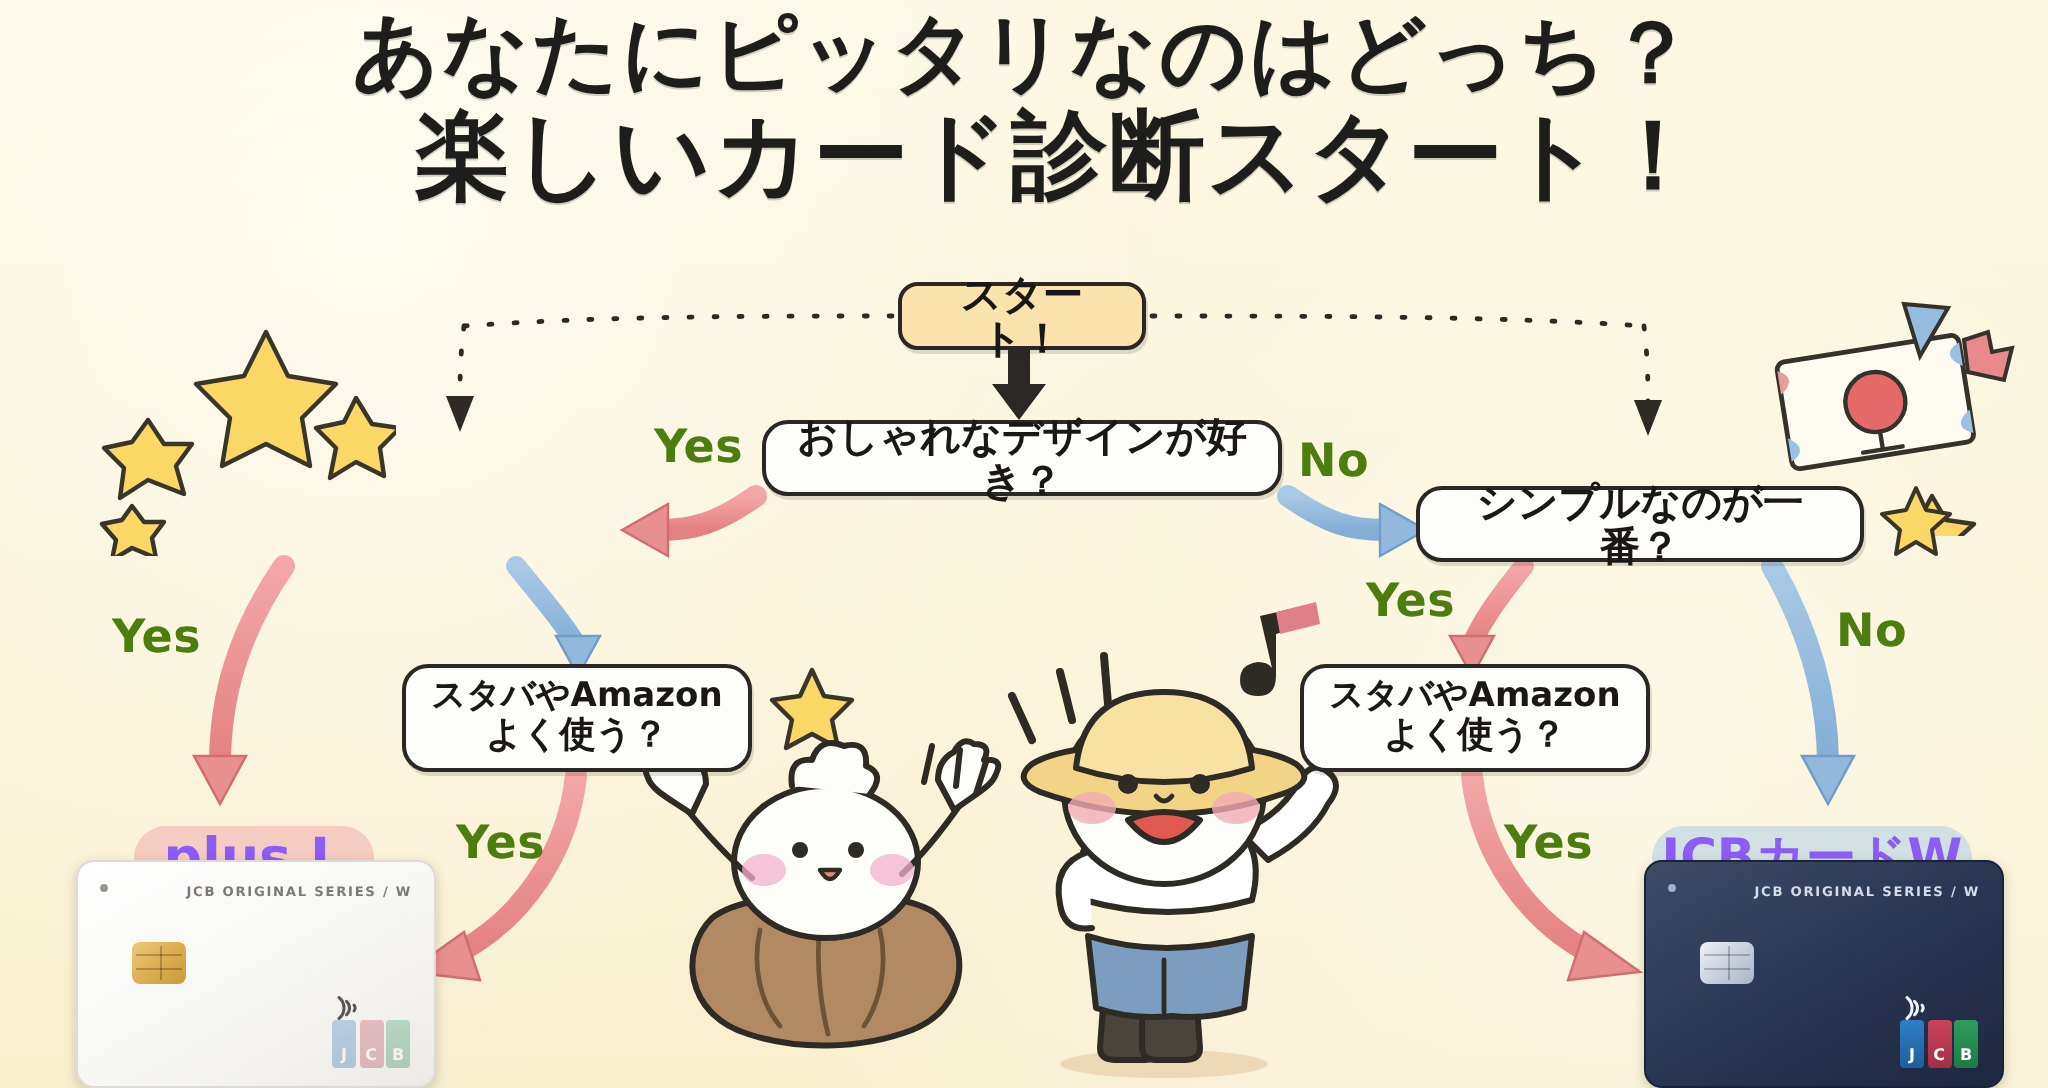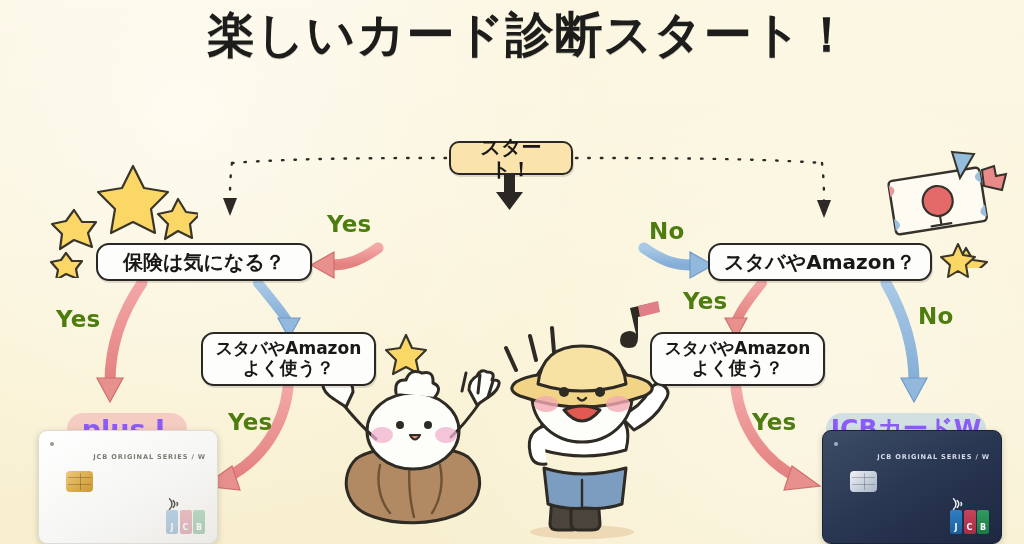--- a/index.html
+++ b/index.html
@@ -131,21 +131,21 @@
     left:38px;top:430px;width:178px;height:112px;
     background:linear-gradient(150deg,#ffffff 0%,#f6f6f4 55%,#eceae6 100%);
     border:1px solid #dddbd4;
   }
   #card-right{
     left:822px;top:430px;width:178px;height:112px;
     background:linear-gradient(150deg,#3d4d66 0%,#2a3753 48%,#1d2740 100%);
     border:1px solid #1a2238;
   }
   .card-series{
-    position:absolute;right:11px;top:22px;
+    position:absolute;right:11px;top:11px;
     font-size:6.6px;letter-spacing:.13em;font-weight:600;
   }
   #card-left .card-series{color:#7d7a72;}
   #card-right .card-series{color:#d6dce8;}
   .card-dot{position:absolute;left:11px;top:11px;width:4px;height:4px;border-radius:50%;}
   #card-left .card-dot{background:#9a978e;}
   #card-right .card-dot{background:#9fb0cc;}
   .chip{
     position:absolute;left:27px;top:40px;width:27px;height:21px;border-radius:4px;
   }
@@ -179,20 +179,21 @@
 
   
   .deco{position:absolute;z-index:20;pointer-events:none;}
 </style>
 </head>
 <body>
 
 <div id="stage">
 
   <div id="title">
+    <div class="tline" id="tl1">あなたにピッタリなのはどっち？</div>
     <div class="tline" id="tl2">楽しいカード診断スタート！</div>
   </div>
 
   <svg class="layer" viewBox="0 0 1024 544" width="1024" height="544" style="z-index:10">
     <defs>
       <linearGradient id="gRed" x1="0" y1="0" x2="0" y2="1">
         <stop offset="0%" stop-color="#f3a7a7"></stop>
         <stop offset="100%" stop-color="#e3817f"></stop>
       </linearGradient>
       <linearGradient id="gBlue" x1="0" y1="0" x2="0" y2="1">
@@ -362,27 +363,27 @@
     <g>
       <path d="M140,8 L166,2 L166,12 L148,17 L148,38 q0,10 -9,10 q-9,0 -9,-8 q0,-8 9,-9 q5,0 7,3 Z" fill="#2e2a24"></path>
       <path d="M148,6 L168,1 L170,12 L150,17 Z" fill="#e07f86"></path>
     </g>
   </svg>
 
   <div class="node" id="node-start">
     <span>スタート！</span>
   </div>
 
-
-  <div class="node" id="node-insurance">
-    <span>保険は気になる？</span>
-  </div>
+  <div class="node" id="node-design">
+    <span>おしゃれなデザインが好き？</span>
+  </div>
+
 
   <div class="node" id="node-simple">
-    <span>スタバやAmazon？</span>
+    <span>シンプルなのが一番？</span>
   </div>
 
   <div class="node" id="node-amazon-left">
     <span>スタバやAmazon</span>
     <span class="l2">よく使う？</span>
   </div>
 
   <div class="node" id="node-amazon-right">
     <span>スタバやAmazon</span>
     <span class="l2">よく使う？</span>

